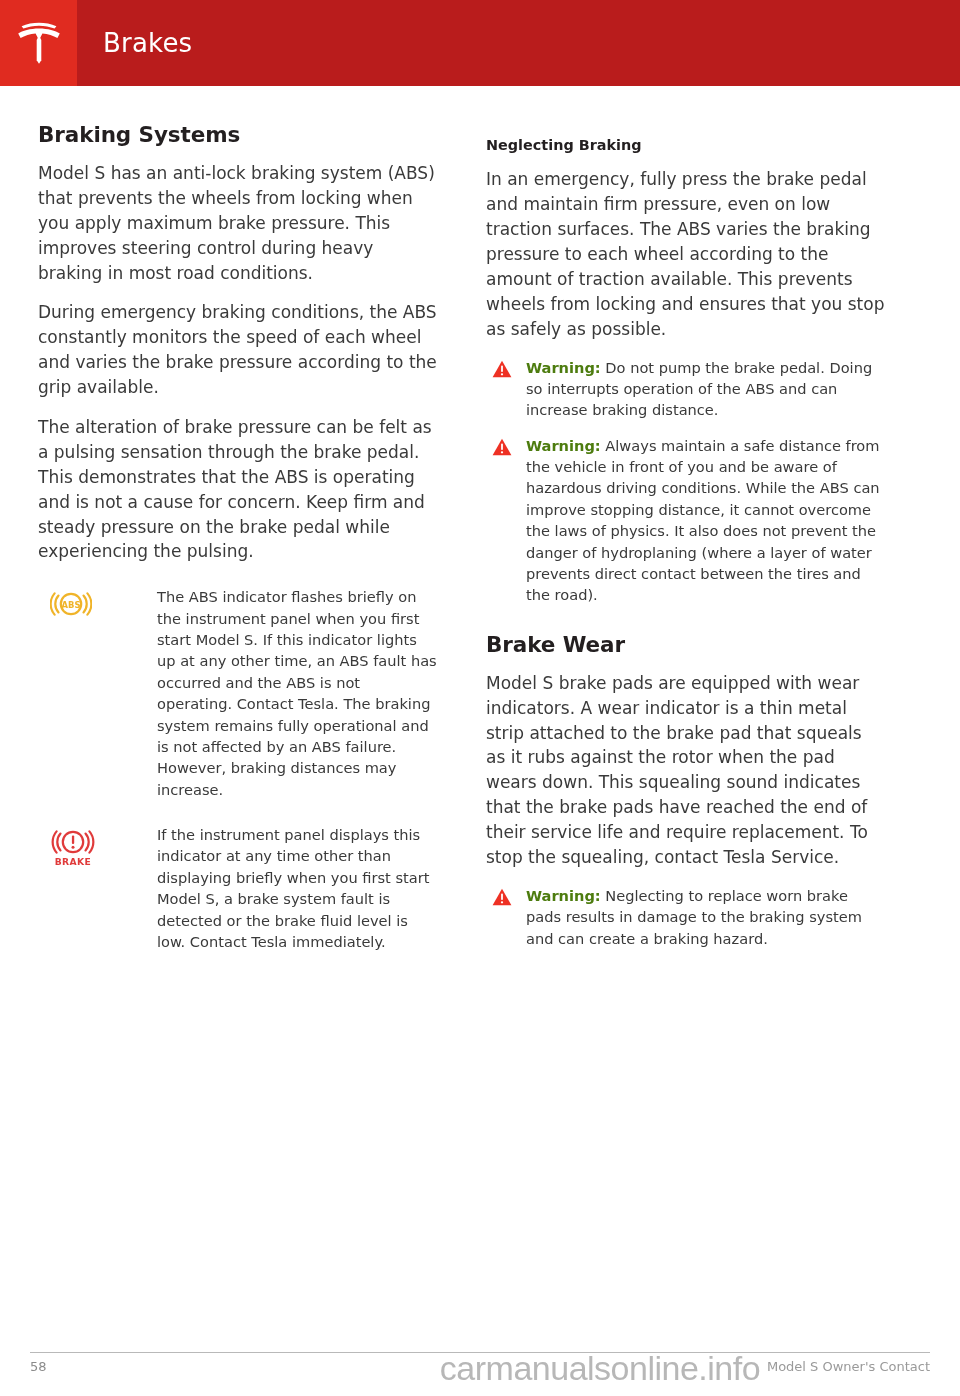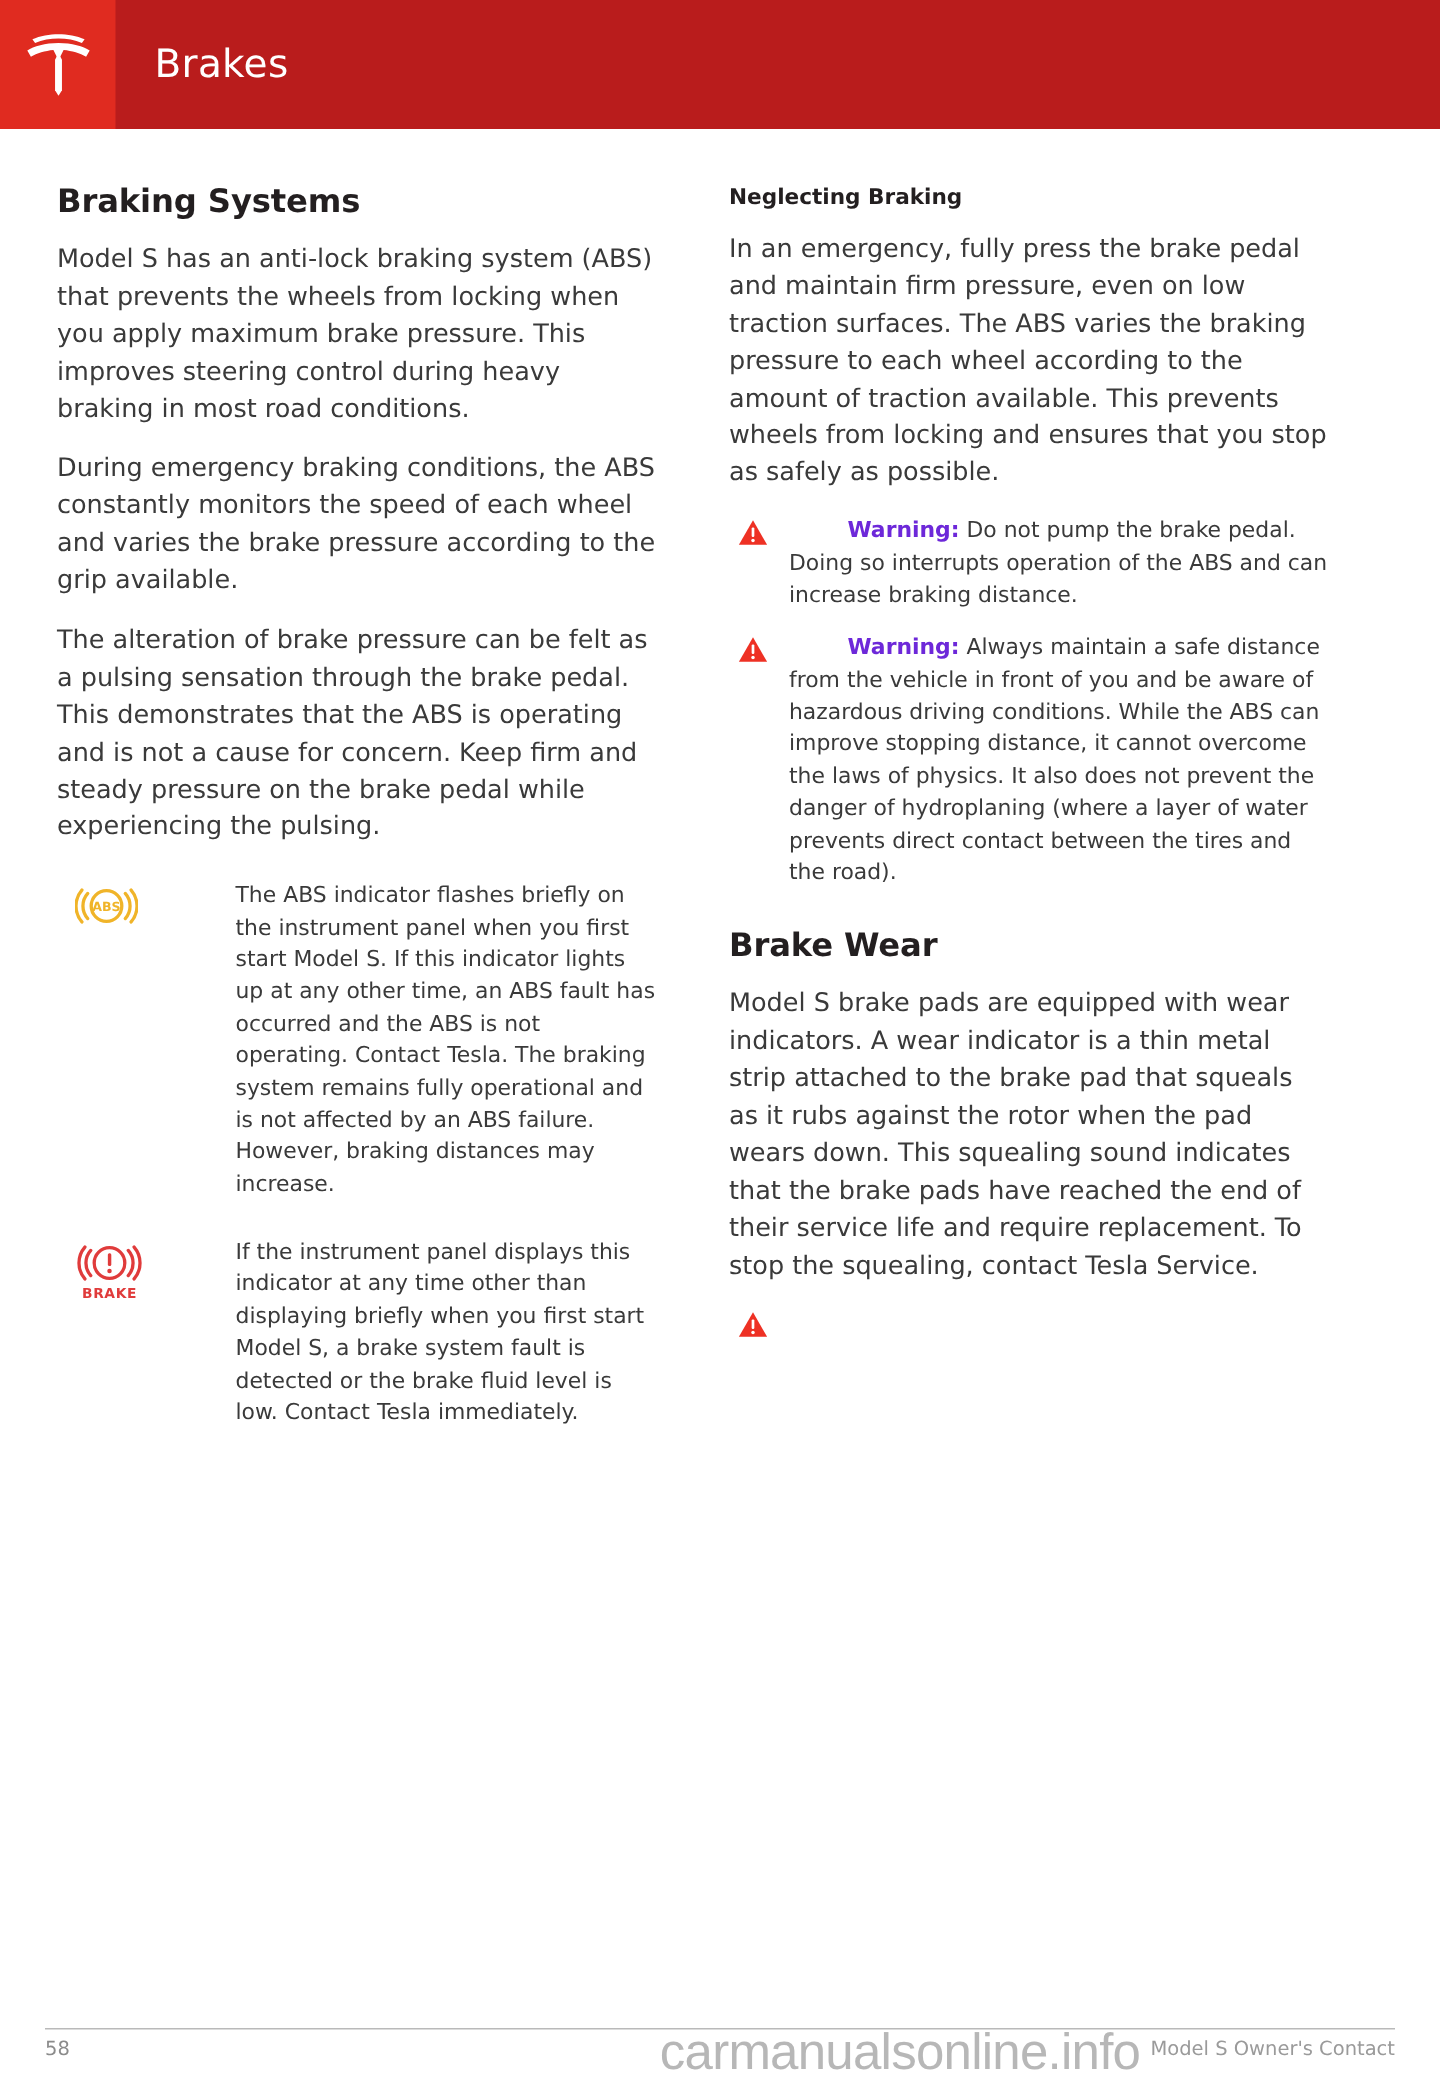--- a/index.html
+++ b/index.html
@@ -44,21 +44,21 @@
     font-size: 26px;
     font-weight: 400;
     letter-spacing: 0.2px;
   }
 
   
   .content {
     display: flex;
     padding: 36px 30px 0 38px;
     gap: 48px;
-    align-items: flex-start;
+    align-items: center;
   }
   .col {
     width: 400px;
     flex: 0 0 400px;
   }
 
   h2.section-title {
     font-size: 21.5px;
     font-weight: 700;
     margin: 0 0 14px 0;
@@ -113,22 +113,21 @@
     padding-top: 3px;
   }
   .warn-body {
     flex: 1;
     font-size: 14.6px;
     line-height: 1.465;
     color: #3a3a3a;
   }
   .warn-label {
     font-weight: 700;
-    color: #6d28d9;
-    margin-left: 39px;
+    color: #4d7c0f;
   }
 
   
   .page-footer {
     position: absolute;
     left: 30px;
     right: 30px;
     bottom: 22px;
     border-top: 1px solid #b9b9b9;
     padding-top: 6px;
@@ -249,20 +248,21 @@
     <p class="body-text">Model S brake pads are equipped with wear indicators. A wear indicator is a thin metal strip attached to the brake pad that squeals as it rubs against the rotor when the pad wears down. This squealing sound indicates that the brake pads have reached the end of their service life and require replacement. To stop the squealing, contact Tesla Service.</p>
 
     <div class="warn-block">
       <div class="warn-icon">
         <svg width="20" height="18" viewBox="0 0 20 18">
           <path d="M10 0.8 L19.4 17.2 L0.6 17.2 Z" fill="#ee3124"></path>
           <rect x="9.1" y="5.6" width="1.8" height="6.4" rx="0.8" fill="#ffffff"></rect>
           <circle cx="10" cy="14.3" r="1.15" fill="#ffffff"></circle>
         </svg>
       </div>
+      <div class="warn-body"><span class="warn-label">Warning:</span><span> Neglecting to replace worn brake pads results in damage to the braking system and can create a braking hazard.</span></div>
     </div>
   </div>
 </div>
 
 <div class="page-footer">
   <div class="footer-page-num">58</div>
   <div class="footer-doc-title">Model S Owner's Contact</div>
 </div>
 <div class="watermark">carmanualsonline.info</div>
 

